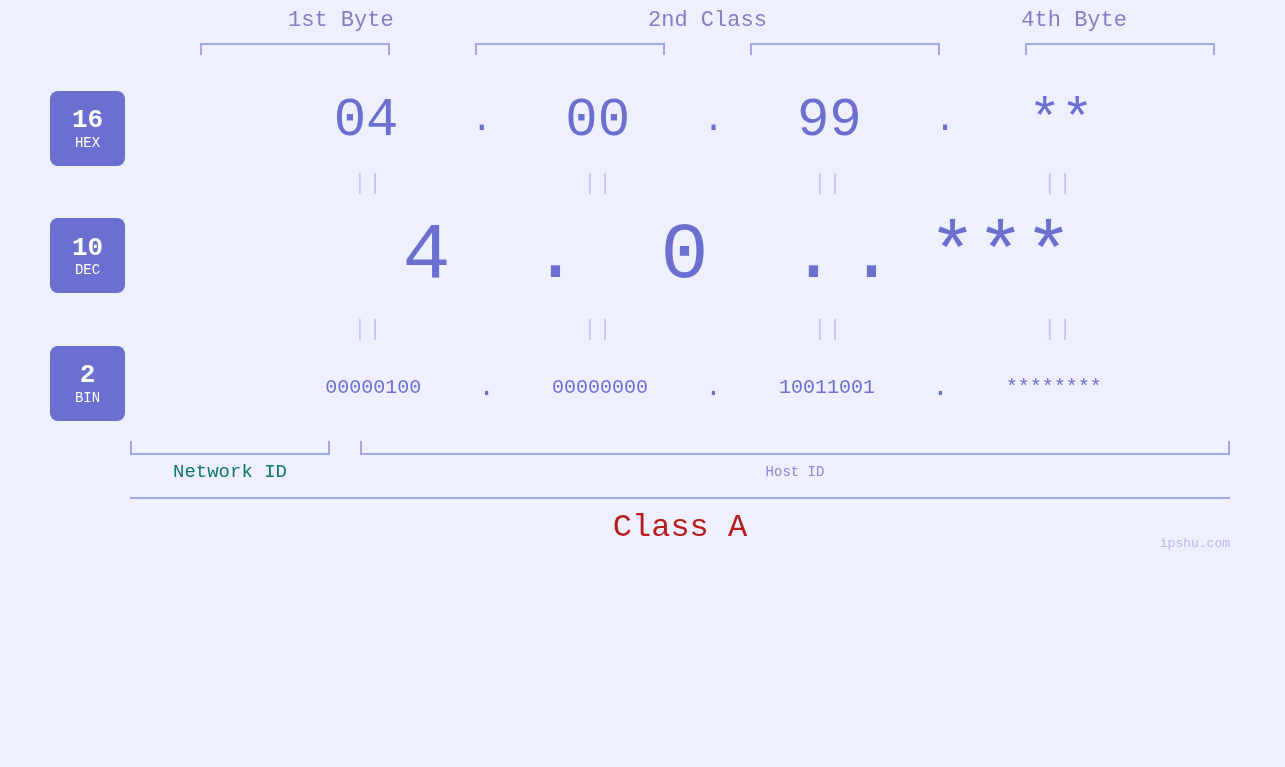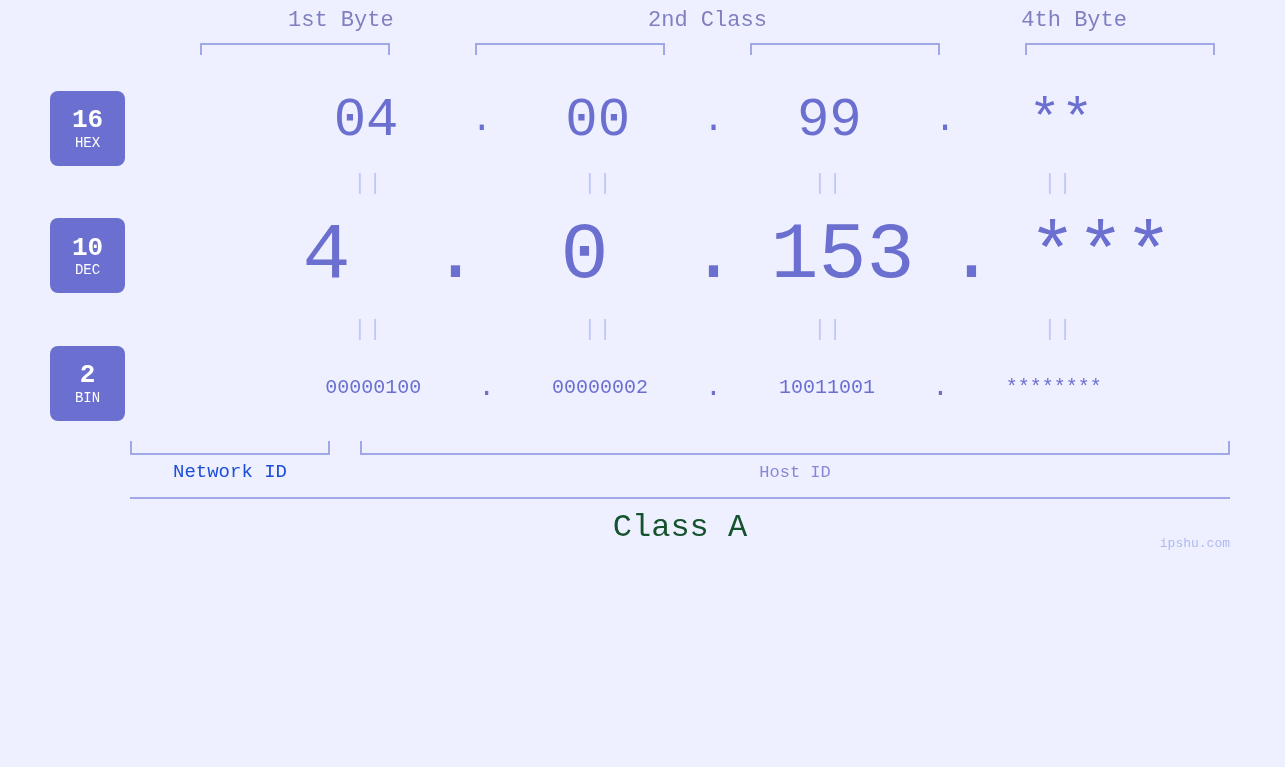--- a/index.html
+++ b/index.html
@@ -122,21 +122,21 @@
       margin-top: 14px;
       border-top: 2px solid #a0a8e8;
       padding-top: 10px;
       display: flex;
       align-items: center;
       justify-content: center;
       position: relative;
     }
 
     .class-label {
-      color: #14532d;
+      color: #b91c1c;
       font-size: 32px;
       font-family: 'Courier New', Courier, monospace;
       text-align: center;
     }
 
     .watermark {
       position: absolute;
       right: 0;
       bottom: -5px;
       color: #b0b8f0;
@@ -225,39 +225,38 @@
         <span class="eq-cell">||</span>
         <span class="eq-spacer"></span>
         <span class="eq-cell">||</span>
       </div>
 
       <div class="row-with-dots" style="height:110px; align-items:center;">
         <span class="v-cell-dec">4</span>
         <span class="inline-dot dec-dot">.</span>
         <span class="v-cell-dec">0</span>
         <span class="inline-dot dec-dot">.</span>
-        <span class="v-cell-dec">153</span>
         <span class="inline-dot dec-dot">.</span>
         <span class="v-cell-dec">***</span>
       </div>
 
       <div class="row-with-dots" style="height:36px; align-items:center;">
         <span class="eq-cell">||</span>
         <span class="eq-spacer"></span>
         <span class="eq-cell">||</span>
         <span class="eq-spacer"></span>
         <span class="eq-cell">||</span>
         <span class="eq-spacer"></span>
         <span class="eq-cell">||</span>
       </div>
 
       <div class="row-with-dots" style="height:80px; align-items:center;">
         <span class="v-cell-bin">00000100</span>
         <span class="inline-dot bin-dot">.</span>
-        <span class="v-cell-bin">00000002</span>
+        <span class="v-cell-bin">00000000</span>
         <span class="inline-dot bin-dot">.</span>
         <span class="v-cell-bin">10011001</span>
         <span class="inline-dot bin-dot">.</span>
         <span class="v-cell-bin">********</span>
       </div>
 
     </div>
   </div>
 
   <div class="bottom-section">
@@ -265,23 +264,23 @@
     <div style="display:flex; width:1100px; margin-left:130px; align-items:flex-end; margin-top:4px;">
 
       <div style="width:200px; height:14px; border-bottom:2px solid #a0a8e8; border-left:2px solid #a0a8e8; border-right:2px solid #a0a8e8;"></div>
 
       <div style="width:30px;"></div>
 
       <div style="flex:1; height:14px; border-bottom:2px solid #a0a8e8; border-left:2px solid #a0a8e8; border-right:2px solid #a0a8e8;"></div>
     </div>
 
     <div style="display:flex; width:1100px; margin-left:130px; margin-top:6px; align-items:center;">
-      <div style="width:200px; text-align:center; color:#1d4ed8; font-size:19px; font-family:'Courier New',monospace;">Network ID</div>
+      <div style="width:200px; text-align:center; color:#0f766e; font-size:19px; font-family:'Courier New',monospace;">Network ID</div>
       <div style="width:30px;"></div>
-      <div style="flex:1; text-align:center; color:#8888d8; font-size:17px; font-family:'Courier New',monospace;">Host ID</div>
+      <div style="flex:1; text-align:center; color:#8888d8; font-size:14px; font-family:'Courier New',monospace;">Host ID</div>
     </div>
 
     <div class="bottom-bar">
       <span class="class-label">Class A</span>
       <span class="watermark">ipshu.com</span>
     </div>
 
   </div>
 
 </div>

